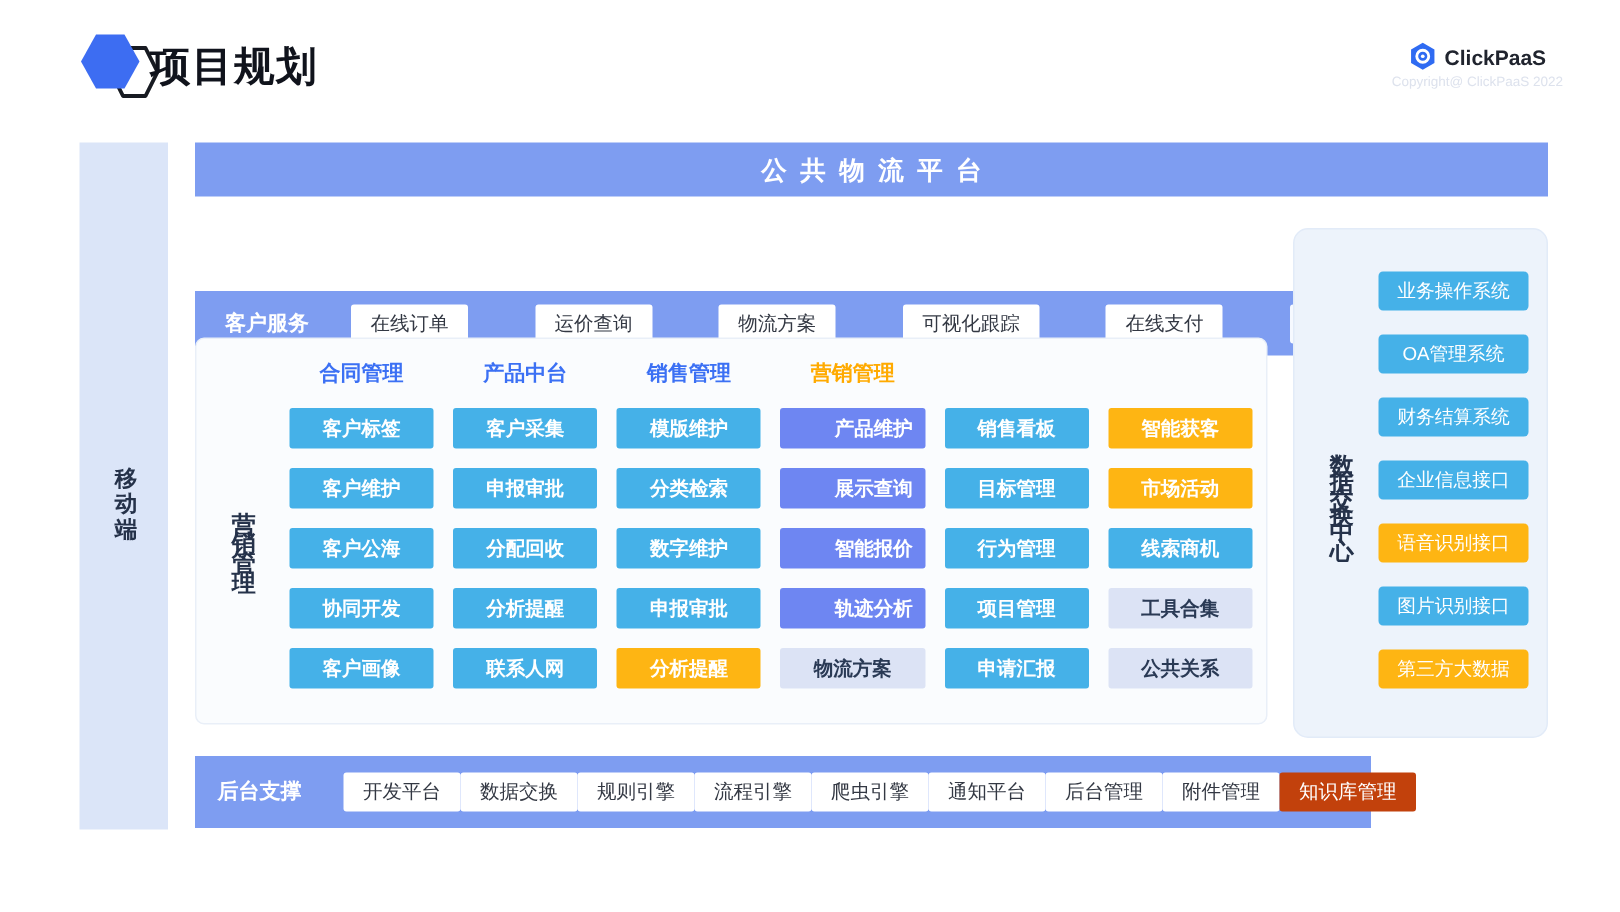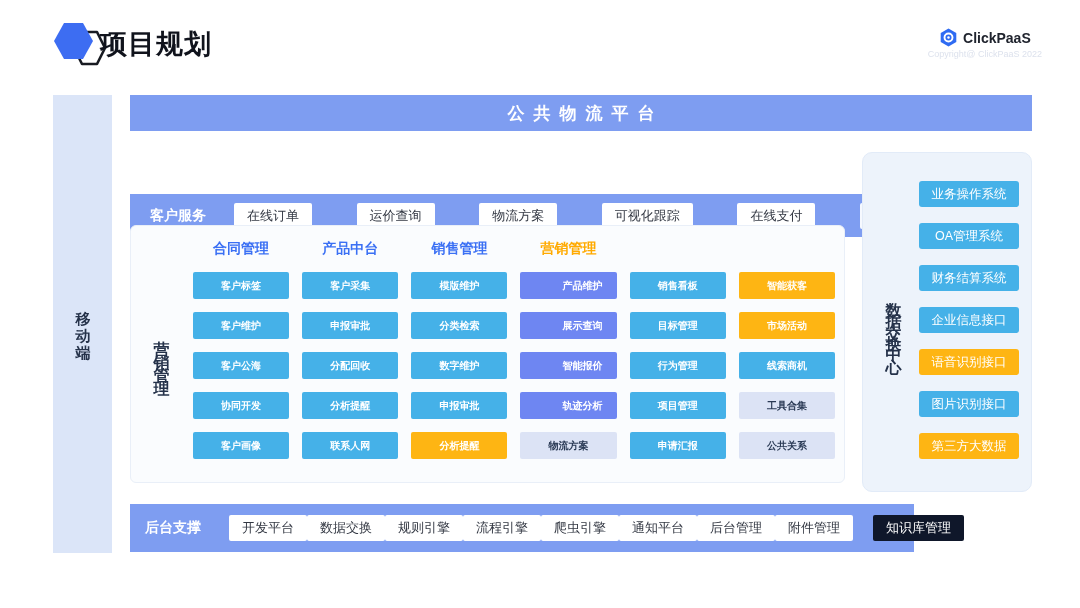--- a/index.html
+++ b/index.html
@@ -47,21 +47,21 @@
     left:130px; top:504px; width:784px; height:48px;
     display:flex; align-items:center; padding:0 24px 0 15px;
   }
   .row-label { color:#fff; font-size:14px; font-weight:bold; white-space:nowrap; }
   .row-buttons { flex:1; display:flex; align-items:center; justify-content:space-between; margin-left:28px; }
   .svc-btn {
     background:#ffffff; color:#333843; font-size:13px; padding:4px 13px;
     border-radius:2px; white-space:nowrap;
   }
   .svc-btn.highlight { color:#2f6bf2; font-weight:bold; background:#f6f9ff; }
-  .svc-btn.cyan { background:#0f172a; color:#ffffff;margin-left:20px; }
+  .svc-btn.cyan { background:#c2410c; color:#ffffff; }
 
   
   .grid-panel {
     left:130px; top:225px; width:715px; height:258px;
     background:#fafcfe; border:1px solid #e9eff8; border-radius:6px;
   }
   .grid-side { position:absolute; left:2px; top:0; width:56px; height:100%;
     display:flex; align-items:center; justify-content:center; }
   .grid-side .vtext { font-size:16px; letter-spacing:13px; }
   .grid-content { position:absolute; left:62px; top:9px; right:9px; }
@@ -72,21 +72,21 @@
   .col-header { text-align:center; font-size:14px; font-weight:bold; }
   .col-header.blue { color:#3b70f4; }
   .col-header.orange { color:#ffaa00; }
   .col-header.span2 { grid-column:span 2; }
   .cells {
     display:grid; grid-template-columns:repeat(6,1fr);
     column-gap:13px; row-gap:13px; margin-top:9px;
   }
   .cell {
     height:27px; border-radius:2px; display:flex; align-items:center; justify-content:center;
-    font-size:10px; font-weight:bold; color:#ffffff; white-space:nowrap;
+    font-size:13px; font-weight:bold; color:#ffffff; white-space:nowrap;
   }
   .cell.sky { background:#45b1e8; }
   .cell.purple { background:#6e86f2;padding-left:28px; }
   .cell.orange { background:#feb513; }
   .cell.light { background:#dce3f5; color:#2a3a55; }
 
   
   .right-panel {
     left:862px; top:152px; width:170px; height:340px;
     background:#edf3fb; border:1px solid #e2ebf8; border-radius:10px;

